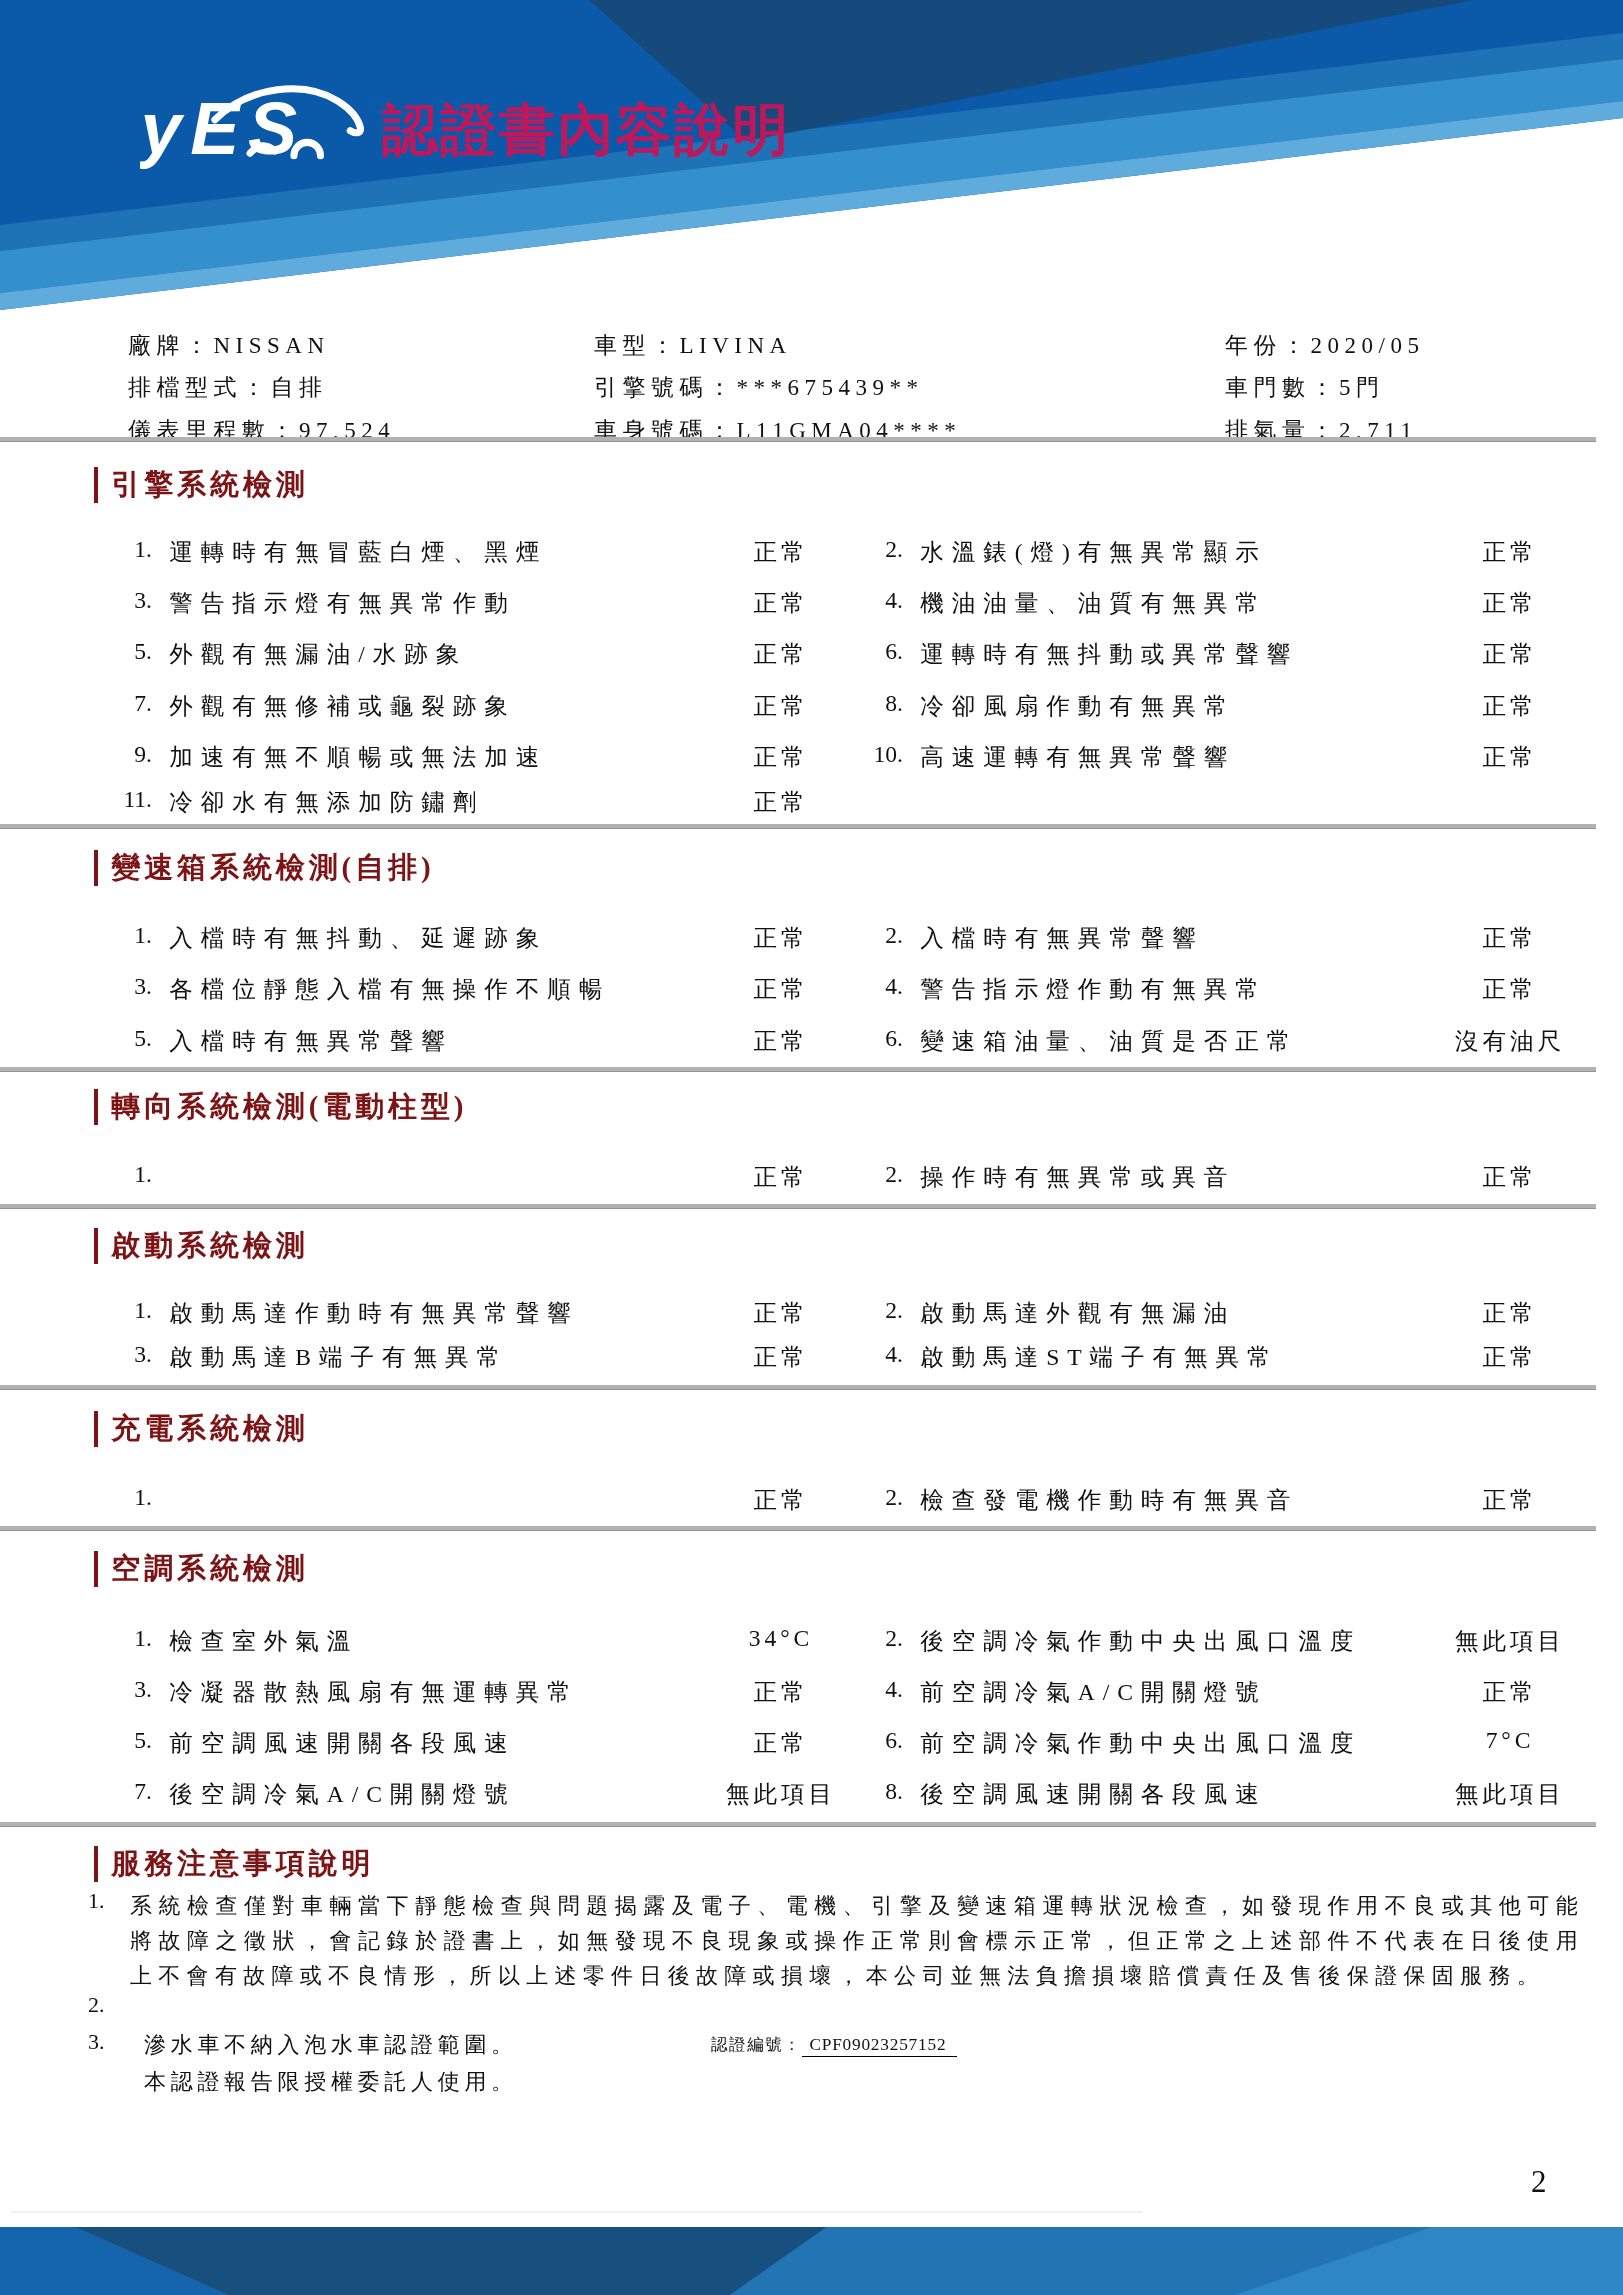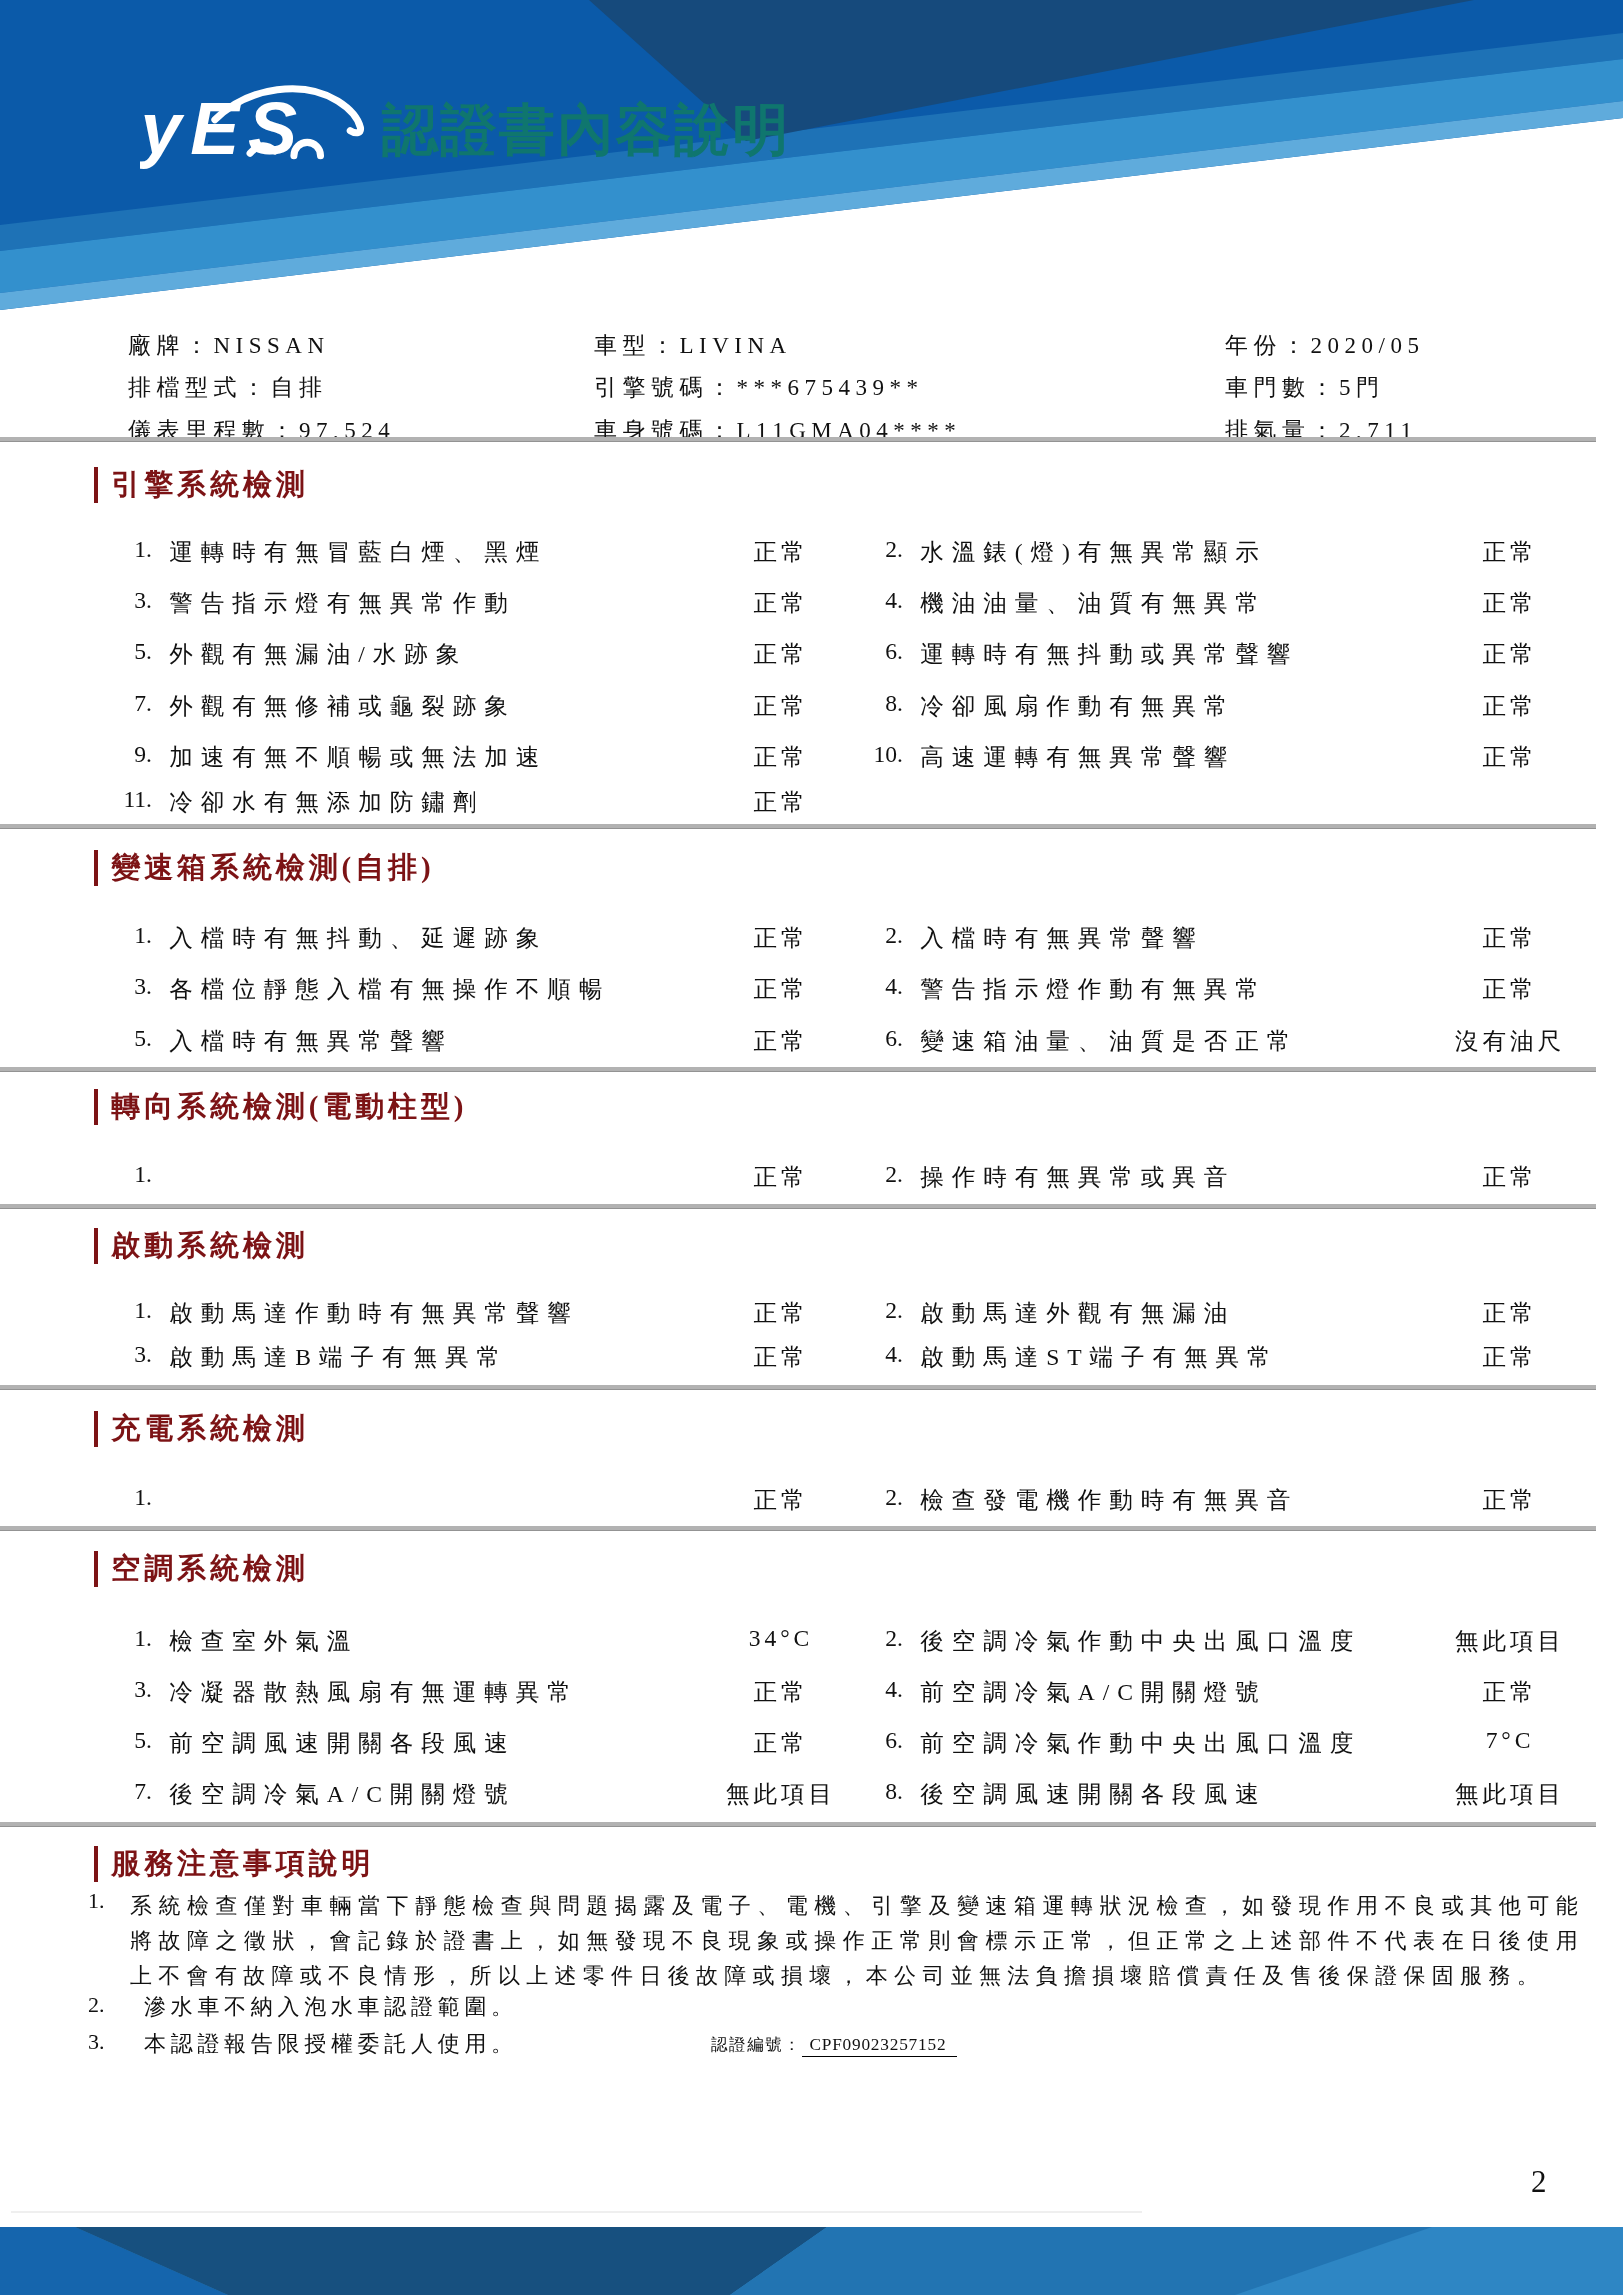--- a/index.html
+++ b/index.html
@@ -11,41 +11,41 @@
   .header{position:absolute;left:0;top:0;width:1623px;height:330px;}
   .hshape{position:absolute;left:0;top:0;width:1623px;height:330px;}
   .h-base   {background:#0b5aa9;clip-path:polygon(0 0,1623px 0,1623px 118px,0 310px);}
   .h-med    {background:#1e72b6;clip-path:polygon(0 225px,1623px 33px,1623px 59px,0 251px);}
   .h-light  {background:#3390cd;clip-path:polygon(0 251px,1623px 59px,1623px 101px,0 293px);}
   .h-lighter{background:#5fabdc;clip-path:polygon(0 293px,1623px 101px,1623px 118px,0 310px);}
   .h-navy   {background:#164a7c;clip-path:polygon(589px 0,1474px 0,746px 141px);}
   .logo{position:absolute;left:140px;top:79px;width:228px;height:90px;}
   .pg-title{
     position:absolute;left:382px;top:93px;font-family:"Liberation Sans","DejaVu Sans",sans-serif;
-    font-size:56px;font-weight:bold;color:#0f766e;letter-spacing:2.4px;white-space:nowrap;
+    font-size:56px;font-weight:bold;color:#be185d;letter-spacing:2.4px;white-space:nowrap;
   }
   
   .info{position:absolute;font-size:23px;letter-spacing:5.5px;white-space:nowrap;}
   
   .divider{position:absolute;left:0;width:1596px;height:3.9px;background:#b2b2b2;border-bottom:0.8px solid #939393;}
   .faintline{position:absolute;left:11px;top:2211px;width:1131px;height:2.4px;background:#efefef;}
   
   .sec{position:absolute;left:94px;display:flex;align-items:center;height:39px;}
   .bar{width:3.9px;height:36px;background:#7c1315;margin-right:13.4px;}
   .sec h2{margin:0;font-size:29px;font-weight:bold;color:#7c1315;letter-spacing:3.9px;white-space:nowrap;}
   .it{position:absolute;display:flex;font-size:23.6px;white-space:nowrap;}
   .it.L{left:108px;} .it.R{left:859px;}
   .n{width:44px;text-align:right;}
   .t{margin-left:17.3px;letter-spacing:7.9px;}
   .val{position:absolute;width:196px;text-align:center;font-size:23.6px;letter-spacing:3.9px;white-space:nowrap;}
   .vl{left:683px;} .vr{left:1412px;}
   
   .note-num{position:absolute;left:88px;font-size:22px;width:39px;text-align:left;}
   .note-par{position:absolute;left:130px;top:1888px;width:1454px;font-size:22px;letter-spacing:6.3px;line-height:35px;text-align:justify;}
-  .note-line{position:absolute;left:144px;font-size:22px;letter-spacing:4.7px;white-space:nowrap;}
+  .note-line{position:absolute;left:144px;font-size:22px;letter-spacing:4.7px;white-space:nowrap;margin-top:38px;}
   .cert{position:absolute;left:711px;top:2034px;white-space:nowrap;}
   .cert-label{font-size:16.5px;letter-spacing:1.6px;}
   .cert-no{font-size:17.3px;letter-spacing:0.8px;border-bottom:1.6px solid #000;padding:0 11px 2.4px 7.9px;}
   .pagenum{position:absolute;left:1531px;top:2164px;font-size:31px;}
   
   .footer{position:absolute;left:0;top:2227px;width:1623px;height:68px;background:#2e86c4;overflow:hidden;}
   .fshape{position:absolute;left:0;top:0;width:1623px;height:68px;}
   .f-medleft{background:#1565ad;clip-path:polygon(0 0,75px 0,228px 68px,0 68px);}
   .f-navy{background:#17507f;clip-path:polygon(75px 0,827px 0,730px 68px,228px 68px);}
   .f-med2{background:#2274b2;clip-path:polygon(827px 0,1432px 0,1235px 68px,730px 68px);}

